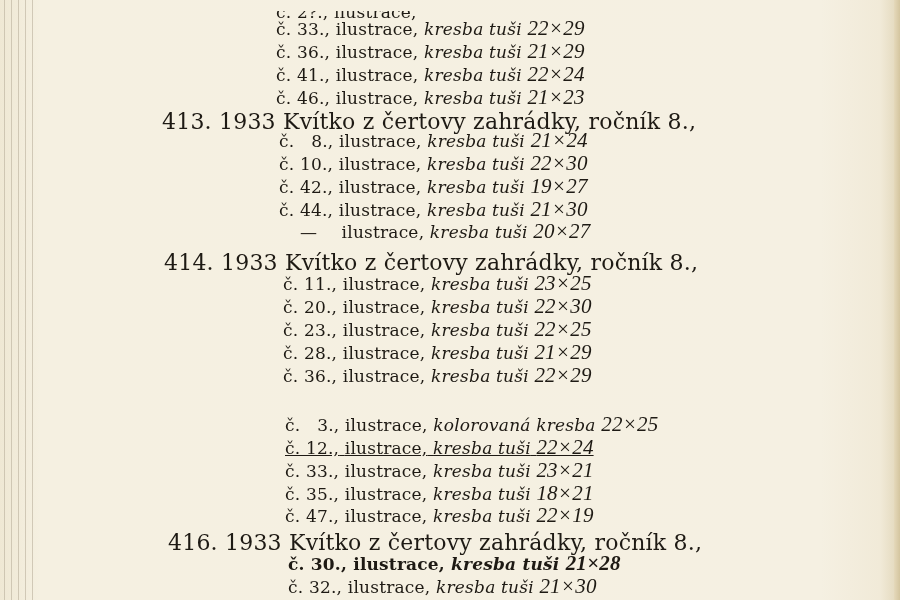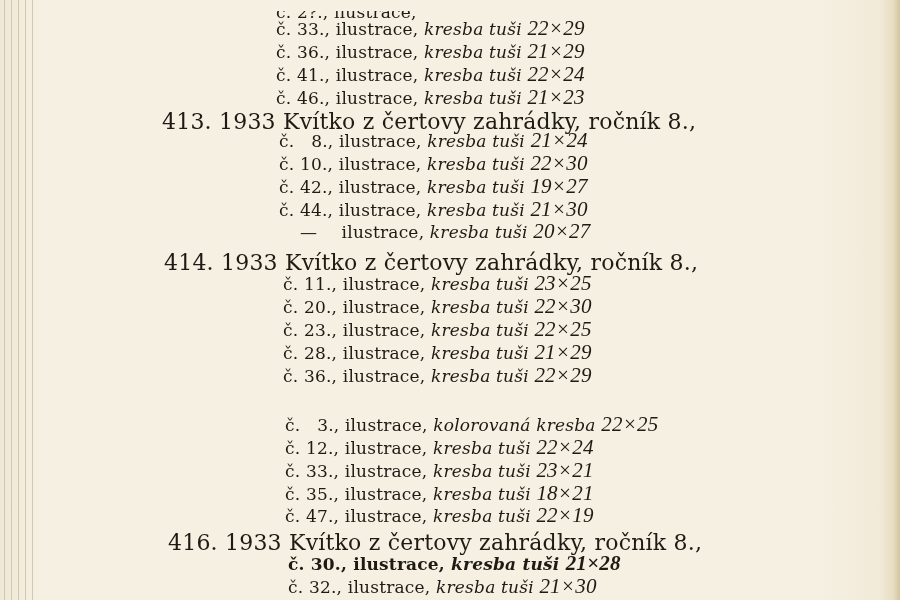--- a/index.html
+++ b/index.html
@@ -177,21 +177,21 @@
       <span class="it">kresba tuši</span>
       <span class="dim">22×29</span>
     </div>
 
     <div class="line" style="left:285px; top:406px;">
       <span style="white-space:pre">č.   3.,</span>
       <span>ilustrace,</span>
       <span class="it">kolorovaná kresba</span>
       <span class="dim">22×25</span>
     </div>
-    <div class="line" style="left:285px; top:429px;">
+    <div class="line" style="left:285px; top:429px;text-decoration:underline;">
       <span>č. 12.,</span>
       <span>ilustrace,</span>
       <span class="it">kresba tuši</span>
       <span class="dim">22×24</span>
     </div>
     <div class="line" style="left:285px; top:452px;">
       <span>č. 33.,</span>
       <span>ilustrace,</span>
       <span class="it">kresba tuši</span>
       <span class="dim">23×21</span>

